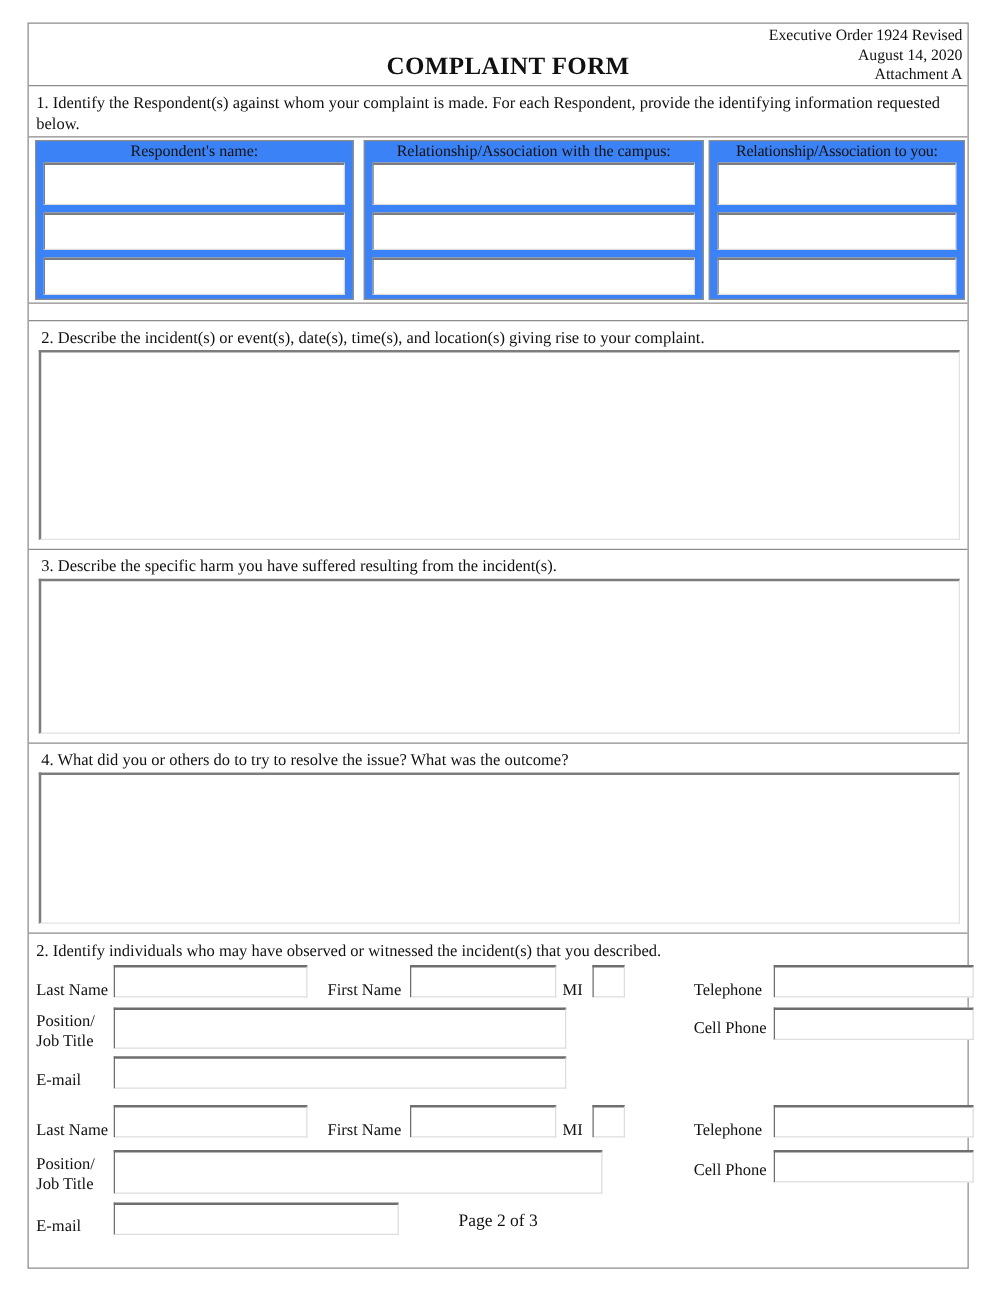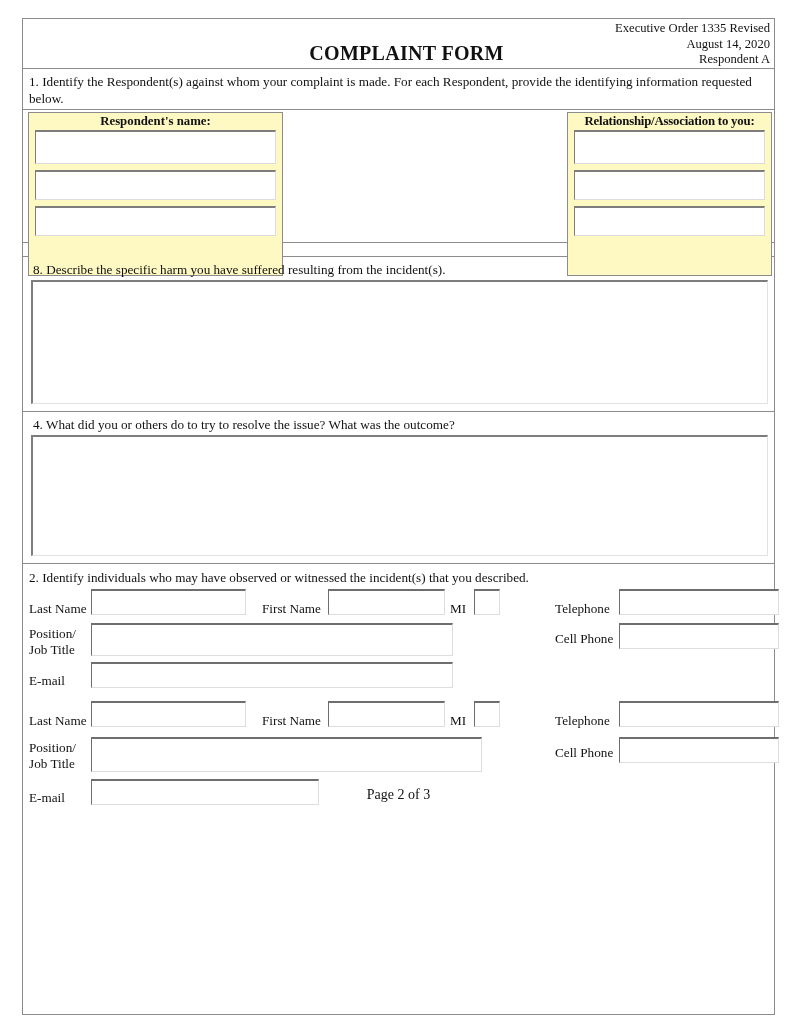--- a/index.html
+++ b/index.html
@@ -74,23 +74,22 @@
     position: relative;
     height: 132px;
     padding: 2px 0 0 0;
     box-sizing: border-box;
   }
   .resp-col {
     position: absolute;
     top: 2px;
     border: 1px solid #8c8c8c;
     box-sizing: border-box;
-    height: 164px;
-    background: #fef9c3;
-    font-weight: bold;
+    height: 128px;
+    background: #3b82f6;
   }
   .resp-col.c1 { left: 5px;   width: 255px; }
   .resp-col.c2 { left: 268px; width: 272px; }
   .resp-col.c3 { left: 544px; width: 205px; }
 
   .resp-head {
     text-align: center;
     font-size: 12.8px;
     line-height: 15px;
     padding-top: 1px;
@@ -169,60 +168,72 @@
   }
 </style>
 </head>
 <body>
 
 <div class="page">
 
   <div class="header-band">
     <div class="form-title">COMPLAINT FORM</div>
     <div class="header-meta">
-      <div>Executive Order 1335 Revised</div>
+      <div>Executive Order 1924 Revised</div>
       <div>August 14, 2020</div>
-      <div>Respondent A</div>
+      <div>Attachment A</div>
     </div>
   </div>
 
   <div class="q-band">
     <div class="q-text">1.  Identify the Respondent(s) against whom your complaint is made.  For each Respondent, provide the identifying information requested below.</div>
   </div>
 
   <div class="q-band">
     <div class="sec1-grid">
 
       <div class="resp-col c1">
         <div class="resp-head">
           <span>Respondent's name:</span>
         </div>
         <div class="fld resp-field r1"></div>
         <div class="fld resp-field r2"></div>
         <div class="fld resp-field r3"></div>
       </div>
 
+      <div class="resp-col c2">
+        <div class="resp-head">
+          <span>Relationship/Association with the campus:</span>
+        </div>
+        <div class="fld resp-field r1"></div>
+        <div class="fld resp-field r2"></div>
+        <div class="fld resp-field r3"></div>
+      </div>
 
       <div class="resp-col c3">
         <div class="resp-head c3">
           <span>Relationship/Association to you:</span>
         </div>
         <div class="fld resp-field r1"></div>
         <div class="fld resp-field r2"></div>
         <div class="fld resp-field r3"></div>
       </div>
 
     </div>
   </div>
 
   <div class="spacer-band"></div>
 
+  <div class="q-band" style="height:183px;">
+    <div class="q-text indent">2.  Describe the incident(s) or event(s), date(s), time(s), and location(s) giving rise to your complaint.</div>
+    <div class="answer-box" style="height:152px;"></div>
+  </div>
 
   <div class="q-band" style="height:155px;">
-    <div class="q-text indent">8.  Describe the specific harm you have suffered resulting from the incident(s).</div>
+    <div class="q-text indent">3.  Describe the specific harm you have suffered resulting from the incident(s).</div>
     <div class="answer-box" style="height:124px;"></div>
   </div>
 
   <div class="q-band" style="height:152px;">
     <div class="q-text indent">4.  What did you or others do to try to resolve the issue?  What was the outcome?</div>
     <div class="answer-box" style="height:121px;"></div>
   </div>
 
   <div class="sec5" style="height:253px;">
     <div class="q-text" style="padding-left:6px;padding-top:5px;">2.  Identify individuals who may have observed or witnessed the incident(s) that you described.</div>

